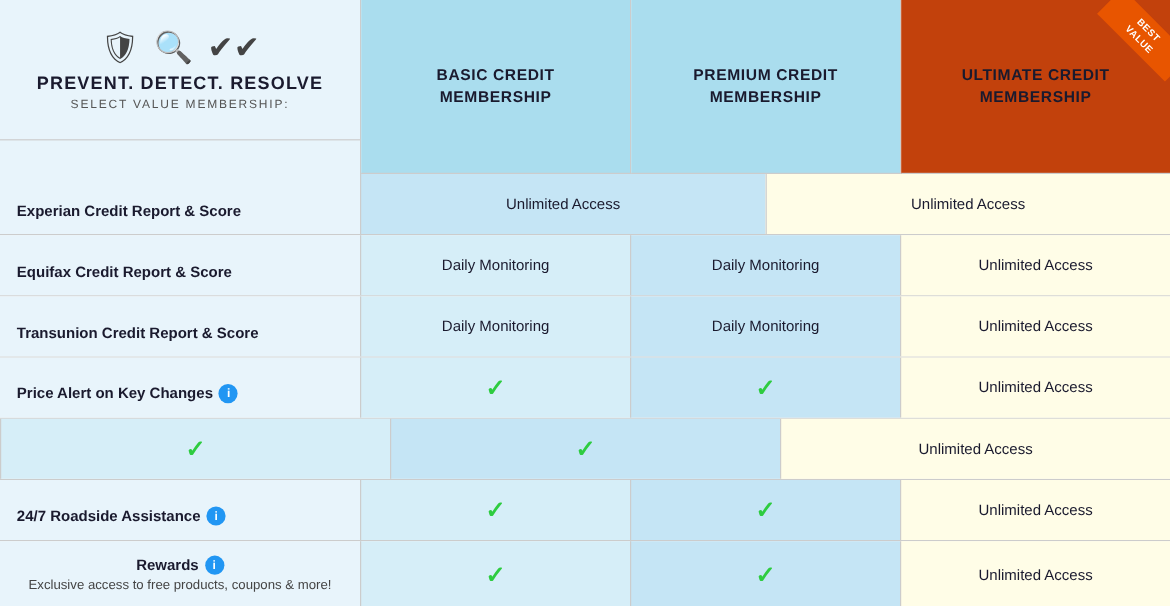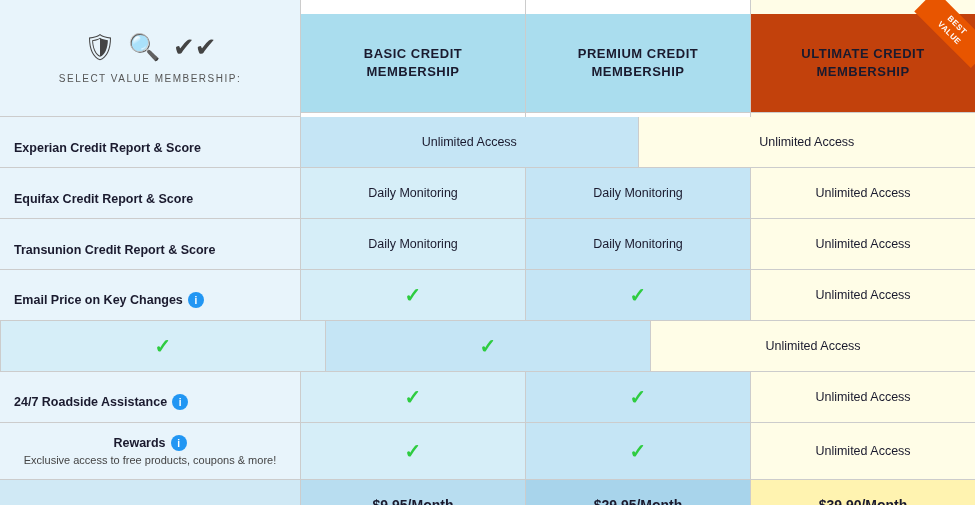--- a/index.html
+++ b/index.html
@@ -68,29 +68,28 @@
 
     .brand-subtitle {
       font-size: 10px;
       color: #555;
       letter-spacing: 1.5px;
       text-align: center;
       margin-top: 4px;
     }
 
     .header-plan-col {
-      height: 99px;
+      height: 145px;
       background: #aaddee;
       display: flex;
       align-items: center;
       justify-content: center;
       text-align: center;
       padding: 10px;
       border-bottom: 1px solid #ccc;
-      margin-top: 14px;
     }
 
     .col-plan.ultimate .header-plan-col {
       background: #c2410c;
     }
 
     .plan-title {
       font-size: 13px;
       font-weight: 900;
       color: #1a1a2e;
@@ -241,20 +240,21 @@
 
 <div class="table-wrapper">
 
   <div class="col-features">
     <div class="header-feature-col">
       <div class="logo-icons">
         <span class="logo-icon">🛡</span>
         <span class="logo-icon">🔍</span>
         <span class="logo-icon">✔✔</span>
       </div>
+      <div class="brand-title">PREVENT. DETECT. RESOLVE</div>
       <div class="brand-subtitle">SELECT VALUE MEMBERSHIP:</div>
     </div>
   </div>
 
   <div class="col-plan">
     <div class="header-plan-col">
       <div class="plan-title">BASIC CREDIT<br>MEMBERSHIP</div>
     </div>
   </div>
 
@@ -301,21 +301,21 @@
           <span class="feature-name">Transunion Credit Report &amp; Score</span>
         </div>
       </div>
       <div class="cell-value basic-bg">Daily Monitoring</div>
       <div class="cell-value premium-bg">Daily Monitoring</div>
       <div class="cell-value ultimate-bg">Unlimited Access</div>
     </div>
     <div class="row">
       <div class="cell-feature">
         <div style="display: flex; align-items: center;">
-          <span class="feature-name">Email Price on Key Changes</span>
+          <span class="feature-name">Price Alert on Key Changes</span>
           <span class="info-icon">i</span>
         </div>
       </div>
       <div class="cell-value basic-bg">
         <span class="check-mark">✓</span>
       </div>
       <div class="cell-value premium-bg">
         <span class="check-mark">✓</span>
       </div>
       <div class="cell-value ultimate-bg">Unlimited Access</div>

